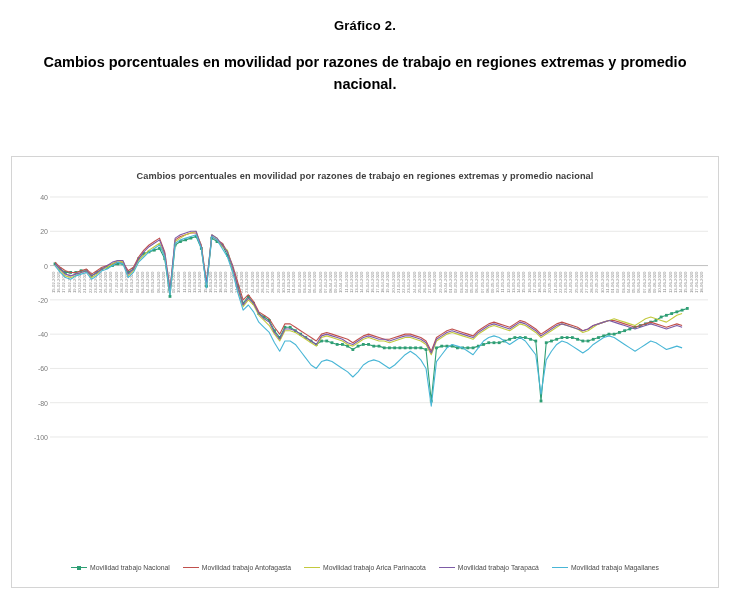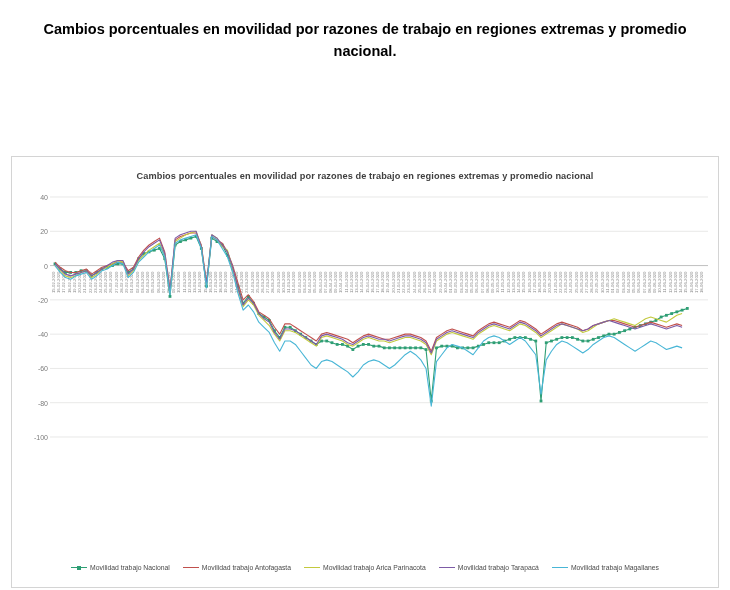--- a/index.html
+++ b/index.html
@@ -120,20 +120,21 @@
     width: 4px;
     height: 4px;
     background: currentColor;
   }
 </style>
 </head>
 <body>
 
 <div class="page">
 
+  <div class="fig-title">Gráfico 2.</div>
   <div class="fig-caption">Cambios porcentuales en movilidad por razones de trabajo en regiones extremas y promedio nacional.</div>
 
   <div class="chart-frame">
     <div class="chart-title">Cambios porcentuales en movilidad por razones de trabajo en regiones extremas y promedio nacional</div>
 
     <div class="plot-wrap">
       <div class="y-labels" id="y-labels">
           <div class="y-label" style="top: 12px;">40</div>
           <div class="y-label" style="top: 46.2857px;">20</div>
           <div class="y-label" style="top: 80.5714px;">0</div>

